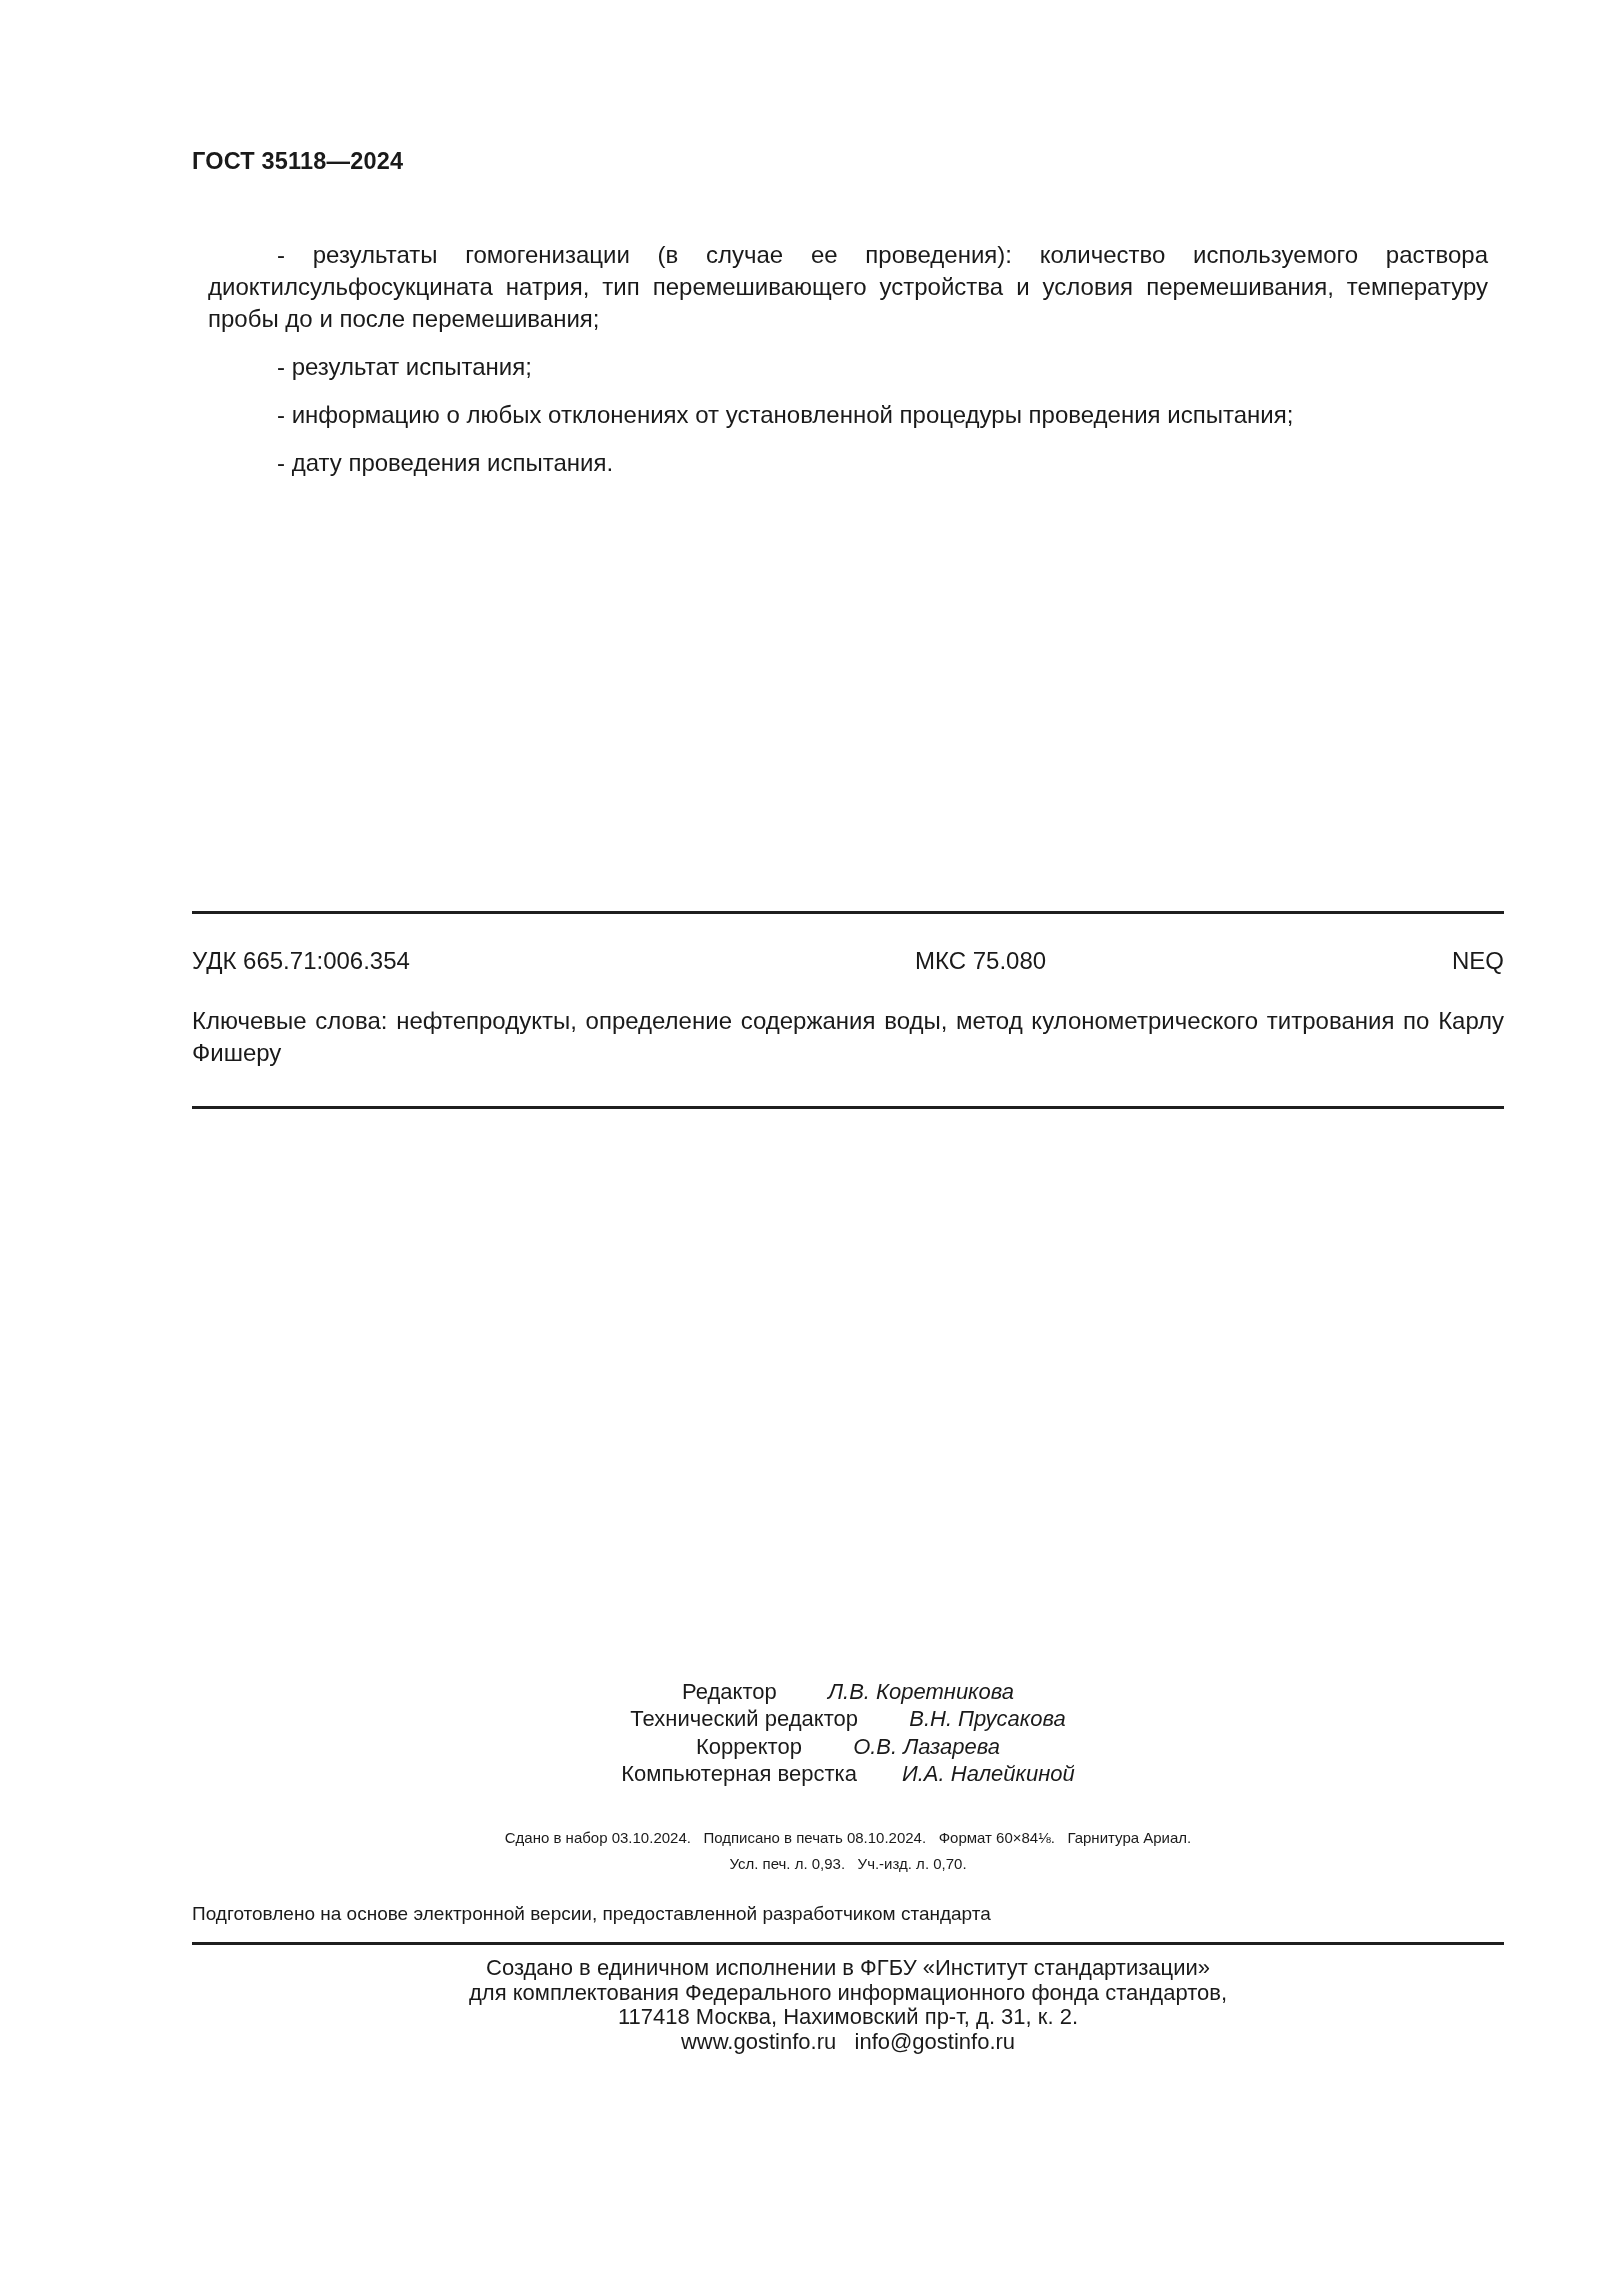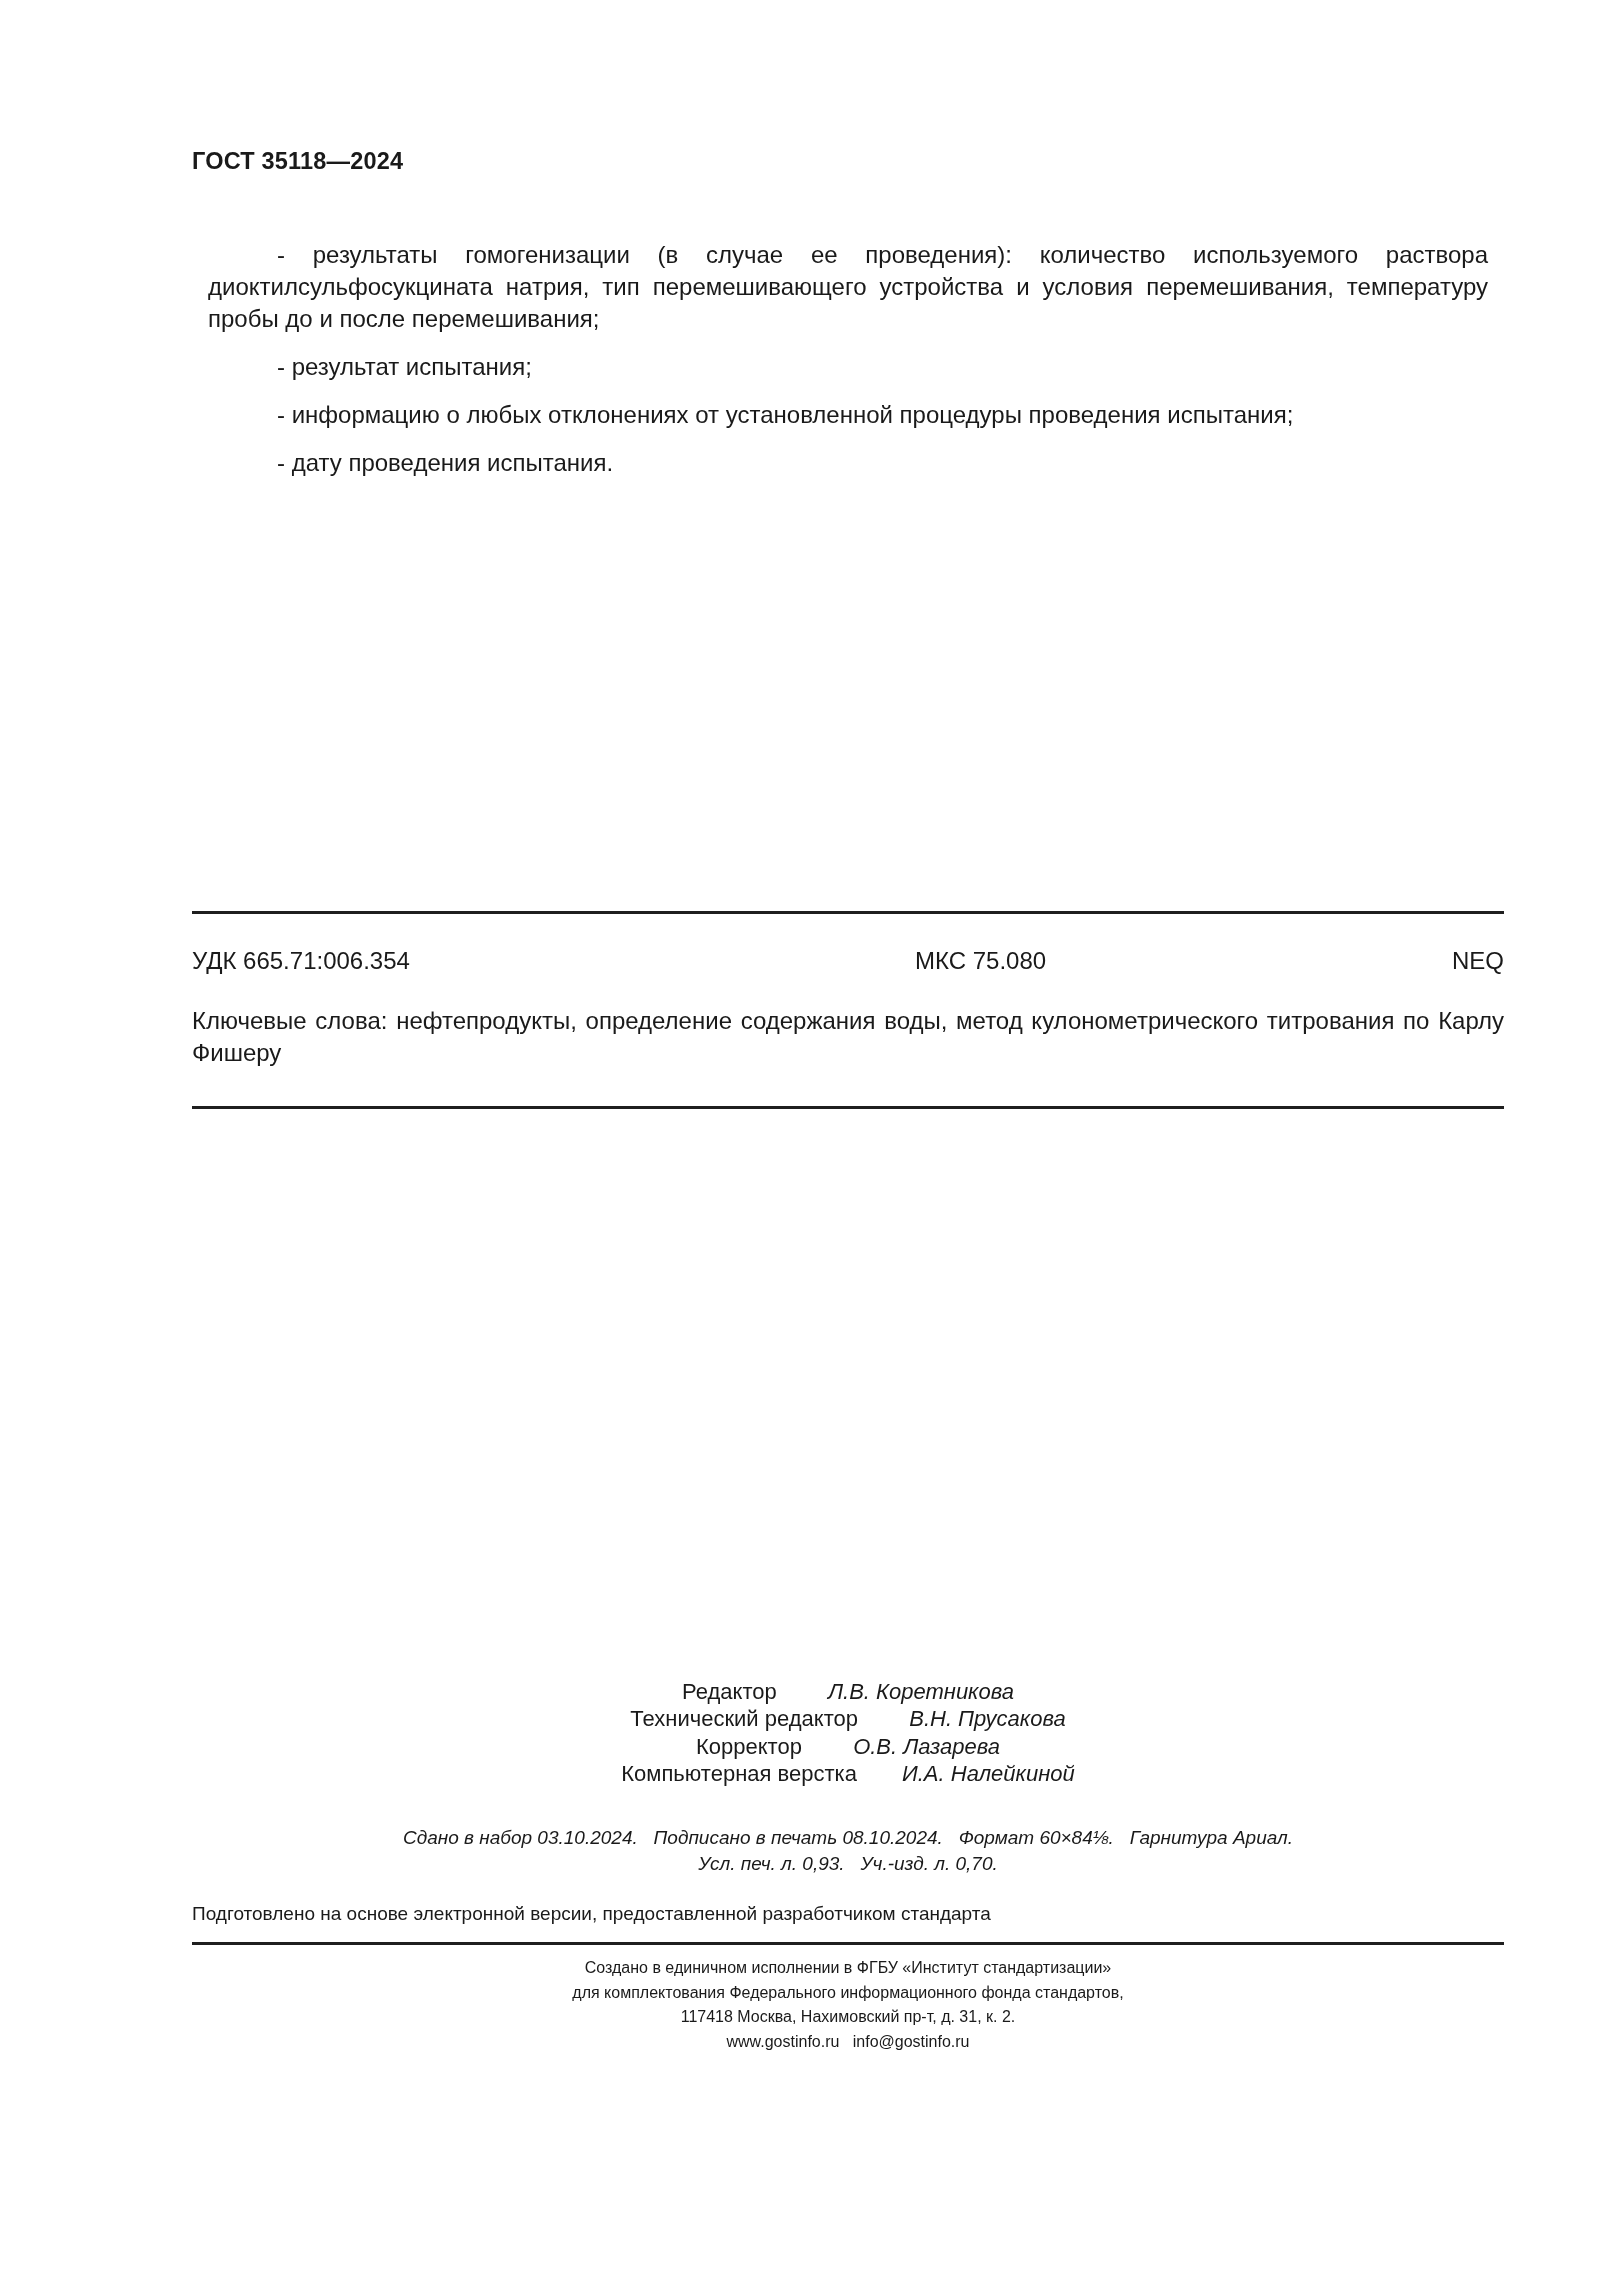--- a/index.html
+++ b/index.html
@@ -31,29 +31,29 @@
     font-size: 24px; line-height: 32px; text-align: justify;
   }
   .credits {
     position: absolute; top: 1678px; left: 0; width: 1312px;
     text-align: center; font-size: 22px; line-height: 27.4px;
   }
   .credits .row { display: block; }
   .credits .name { font-style: italic; margin-left: 39px; }
   .pubinfo {
     position: absolute; top: 1825px; left: 0; width: 1312px;
-    text-align: center; font-size: 19px; line-height: 25.5px; font-style: italic;
+    text-align: center; font-size: 15px; line-height: 25.5px;
   }
   .prepared {
     position: absolute; top: 1903px; left: 0; width: 1312px;
     font-size: 19px;
   }
   .imprint {
     position: absolute; top: 1956px; left: 0; width: 1312px;
-    text-align: center; font-size: 16px; line-height: 24.5px;
+    text-align: center; font-size: 22px; line-height: 24.5px;
   }
   .imprint .row, .pubinfo .row { display: block; }
 </style>
 </head>
 <body>
 
 <div class="page">
 
   <div class="header-title">ГОСТ 35118—2024</div>
 

